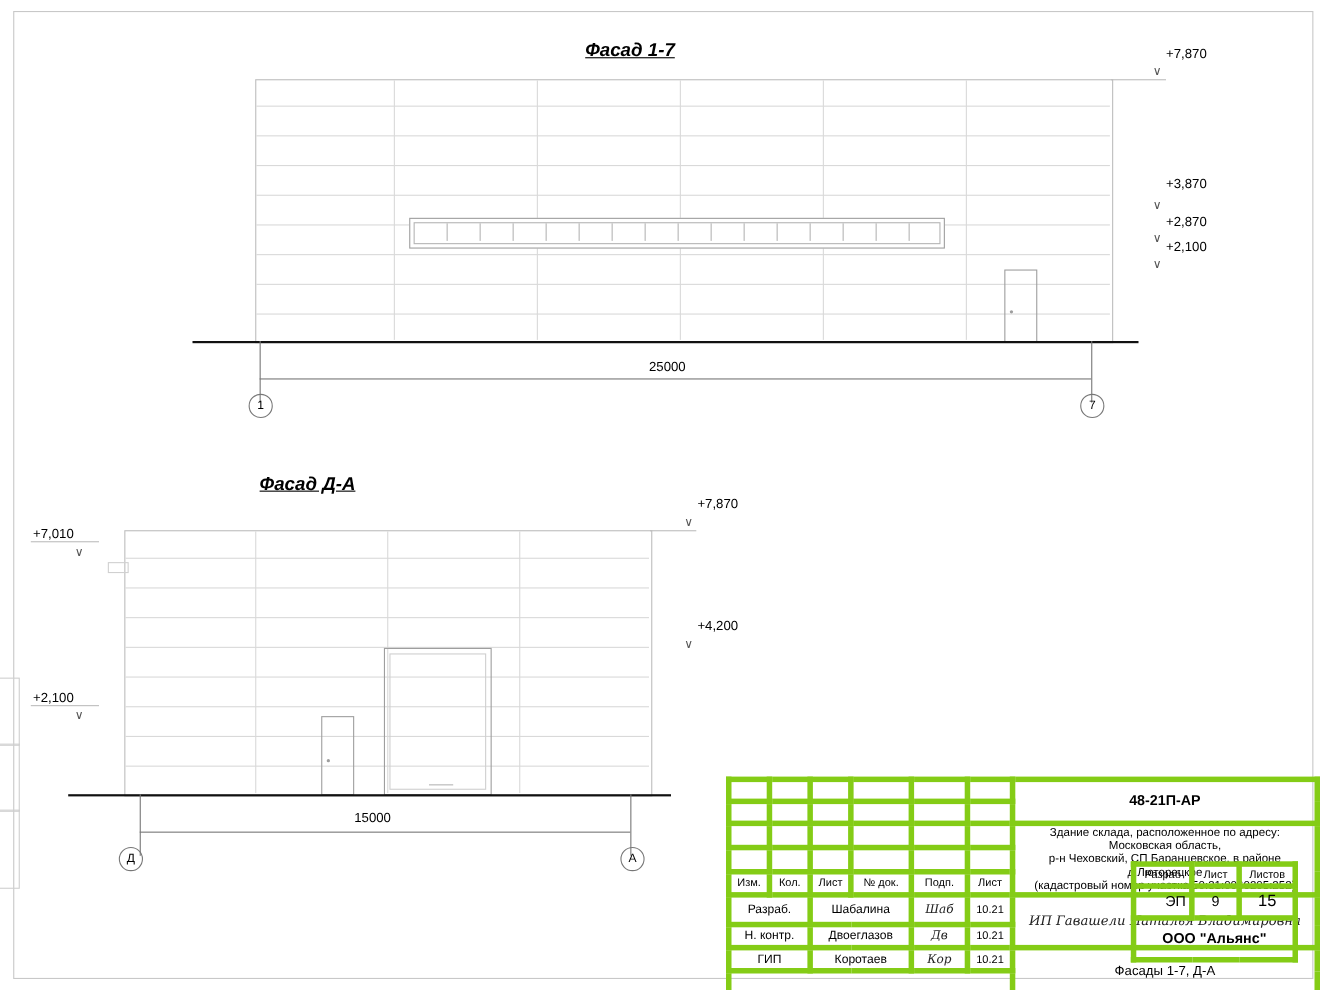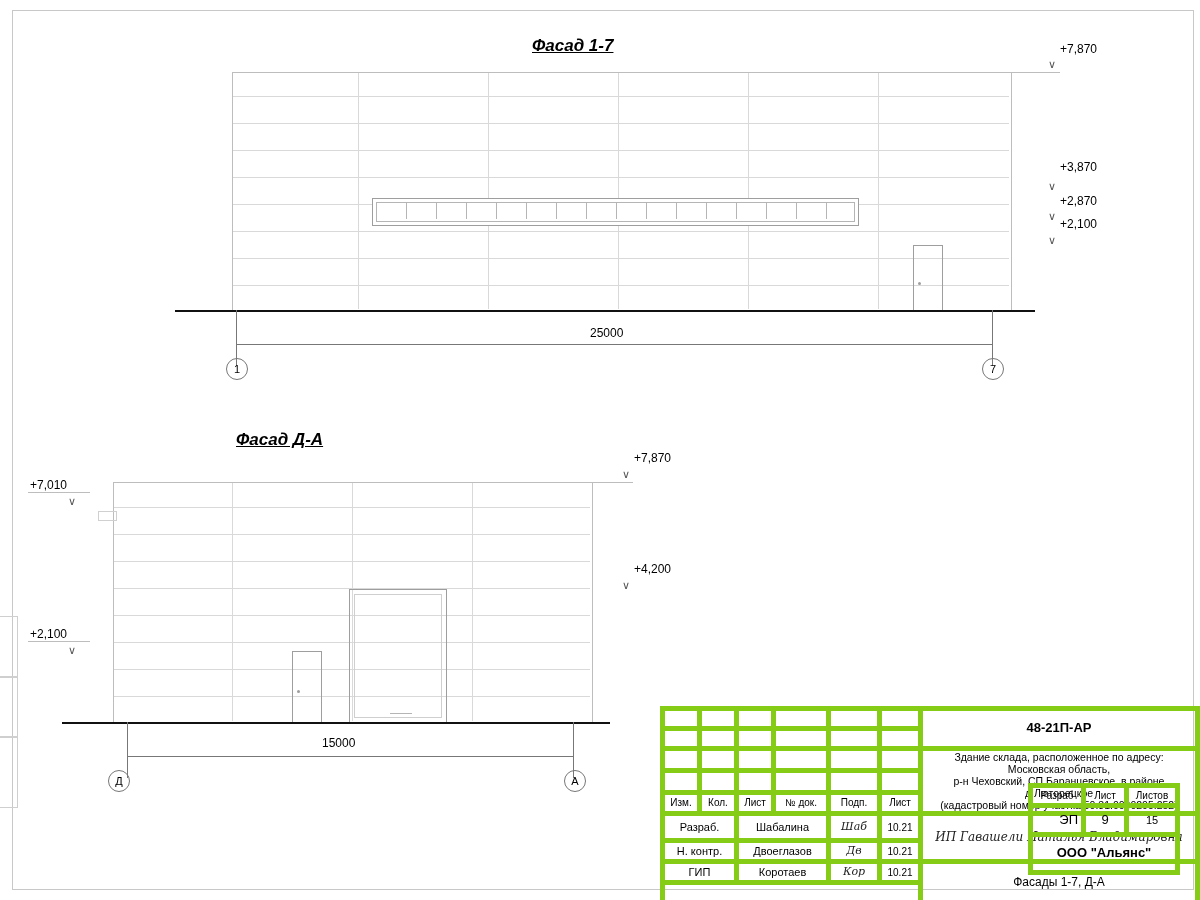--- a/index.html
+++ b/index.html
@@ -233,21 +233,21 @@
   <table class="tb" style="left:1028px;top:783px;">
     <tbody>
         <tr>
       <td class="thin" style="width:42px;height:15px;">Разраб</td>
       <td class="thin" style="width:32px;">Лист</td>
       <td class="thin" style="width:40px;">Листов</td>
     </tr>
     <tr>
       <td style="height:24px;font-size:13px;text-align:right;">ЭП</td>
       <td style="font-size:13px;">9</td>
-      <td style="font-size:11px;">15</td>
+      <td style="font-size:15px;">15</td>
     </tr>
     <tr>
       <td colspan="3" style="height:33px;font-size:13px;font-weight:bold;">ООО "Альянс"</td>
     </tr>
   </tbody>
     </table>
 
 </div>
 
 </body></html>

